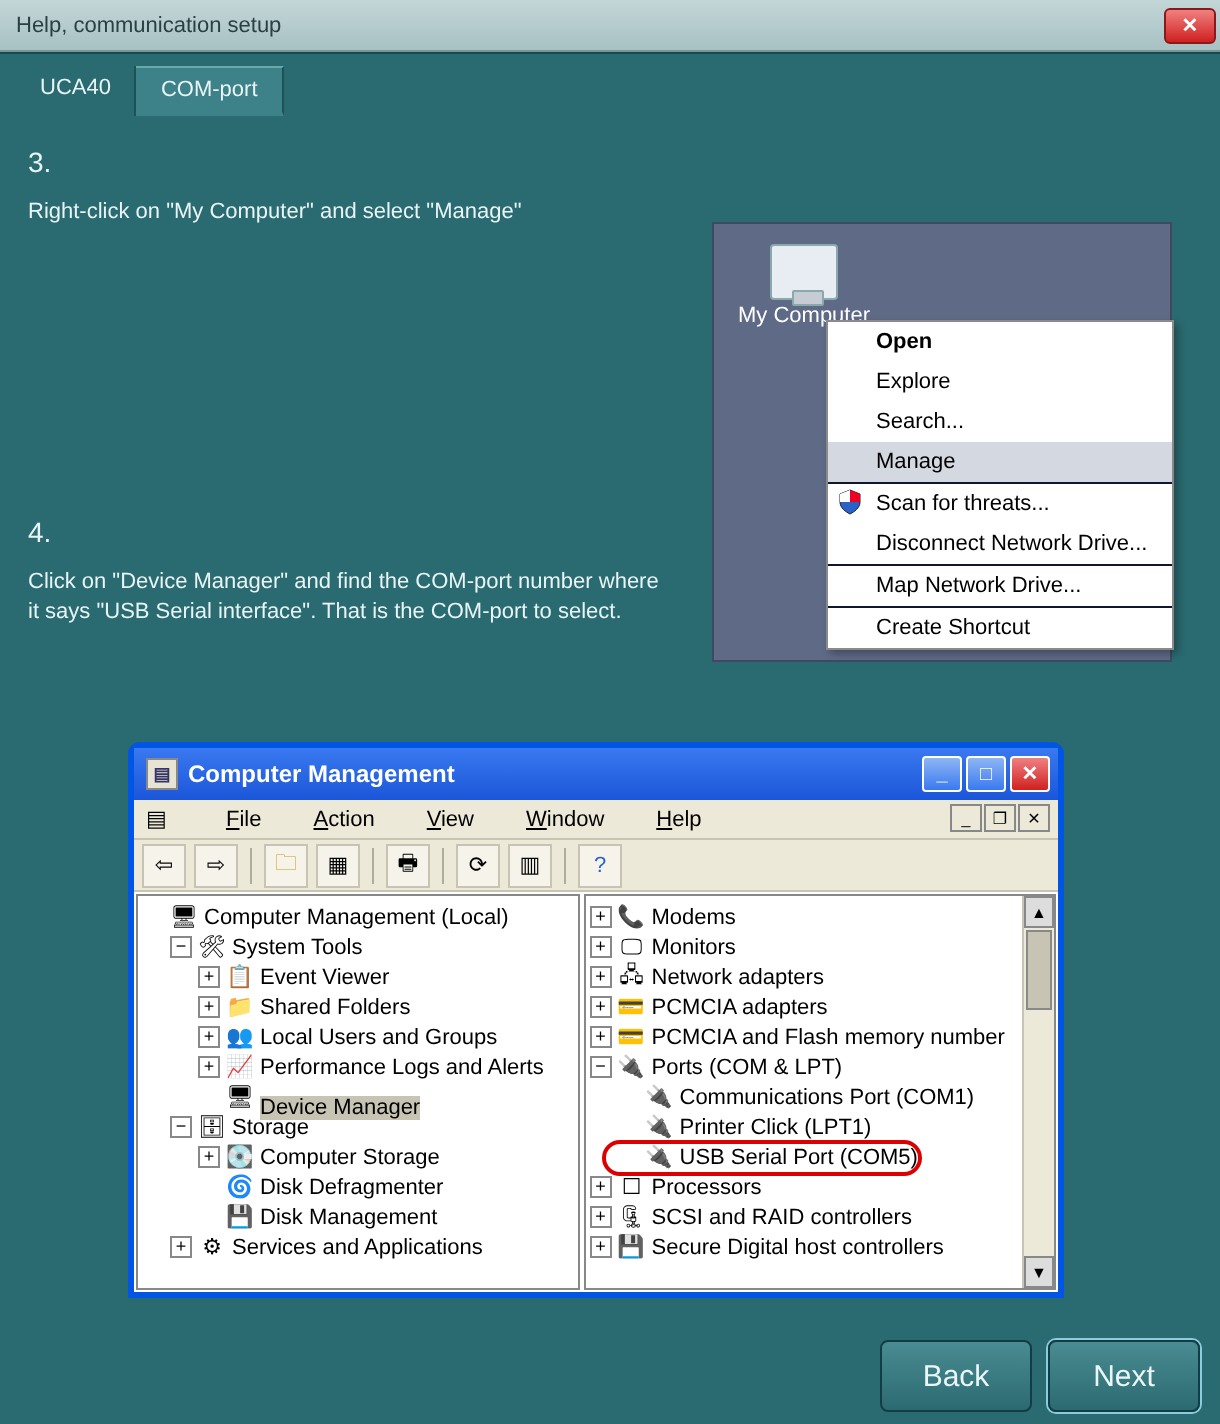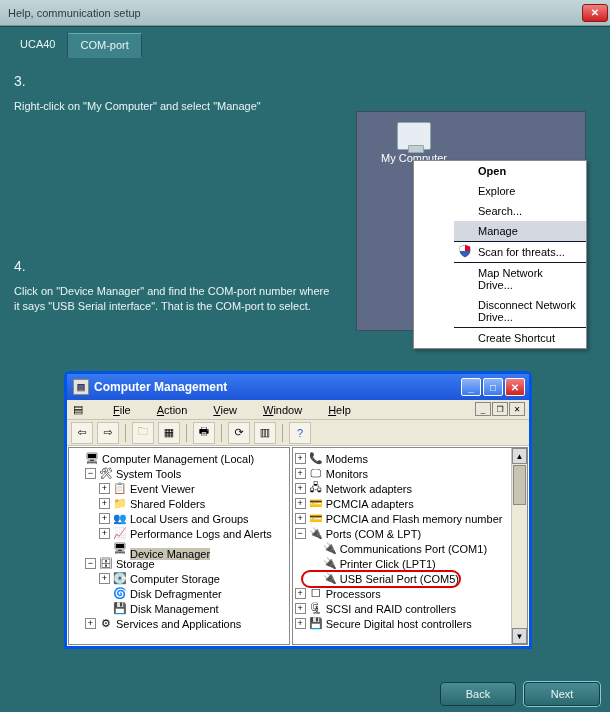--- a/index.html
+++ b/index.html
@@ -80,21 +80,20 @@
     width: 230px; height: 220px;
     background: #5f6b86;
     border: 1px solid #3f4a62;
   }
   .mycomp {
     position: absolute;
     left: 12px; top: 10px;
     color: #fff;
     font-size: 11px;
     text-align: center;
-    margin-left: 12px;
   }
   .mycomp .mon {
     width: 34px; height: 28px;
     background: #e8edf4;
     border: 1px solid #8aa;
     border-radius: 2px;
     margin: 0 auto 2px;
     position: relative;
   }
   .mycomp .mon::after{
@@ -105,44 +104,43 @@
     left: 56px; top: 48px;
     width: 174px;
     background: #fff;
     border: 1px solid #8a8a8a;
     box-shadow: 2px 2px 4px rgba(0,0,0,.3);
     font-size: 11px;
   }
   .ctx-menu .row {
     padding: 4px 8px 4px 24px;
     position: relative;
-    margin-left: 40px;
   }
   .ctx-menu .row.bold { font-weight: bold; }
   .ctx-menu .row.sep { border-top: 1px solid #0f172a; }
   .ctx-menu .row.hi { background: #d4d8e0; }
   .shield {
     position: absolute; left: 4px; top: 2px;
     width: 14px; height: 14px;
   }
   .shield svg { width:14px;height:14px; }
 
   
   .btnbar {
     position: absolute;
     right: 10px; bottom: 6px;
     display: flex; gap: 8px;
   }
   .btn {
-    width: 76px; height: 24px;
+    width: 76px; height: 36px;
     background: linear-gradient(#4a8c93,#2b6a70);
     border: 1px solid #123d42;
     border-radius: 4px;
     color: #eaf6f7;
-    font-size: 11px;
+    font-size: 15px;
     display: flex; align-items: center; justify-content: center;
     cursor: pointer;
   }
   .btn:last-child { box-shadow: 0 0 0 1px #8cd; }
 
   
   .cm-window {
     position: absolute;
     left: 58px; top: 306px;
     width: 468px; height: 278px;
@@ -259,22 +257,22 @@
         <div class="row"><span>Search...</span></div>
         <div class="row hi"><span>Manage</span></div>
         <div class="row sep">
           <span class="shield"><svg viewBox="0 0 14 14">
                 <path d="M7 1 L12 3 V7 C12 10 9 12 7 13 C5 12 2 10 2 7 V3 Z" fill="#2a62c8" stroke="#123" stroke-width=".5"></path>
                 <path d="M7 1 L12 3 V7 L7 7 Z" fill="#e02"></path>
                 <path d="M7 7 L2 7 V3 L7 1 Z" fill="#fff"></path>
               </svg></span>
           <span>Scan for threats...</span>
         </div>
+        <div class="row"><span>Disconnect Network Drive...</span></div>
         <div class="row sep"><span>Map Network Drive...</span></div>
-        <div class="row"><span>Disconnect Network Drive...</span></div>
         <div class="row sep"><span>Create Shortcut</span></div>
       </div>
     </div>
 
     <div style="height:120px"></div>
     <div class="step-num">4.</div>
     <div class="step-text" style="max-width:320px">Click on "Device Manager" and find the COM-port number where it says "USB Serial interface". That is the COM-port to select.</div>
 
     <div class="cm-window">
       <div class="cm-title">

